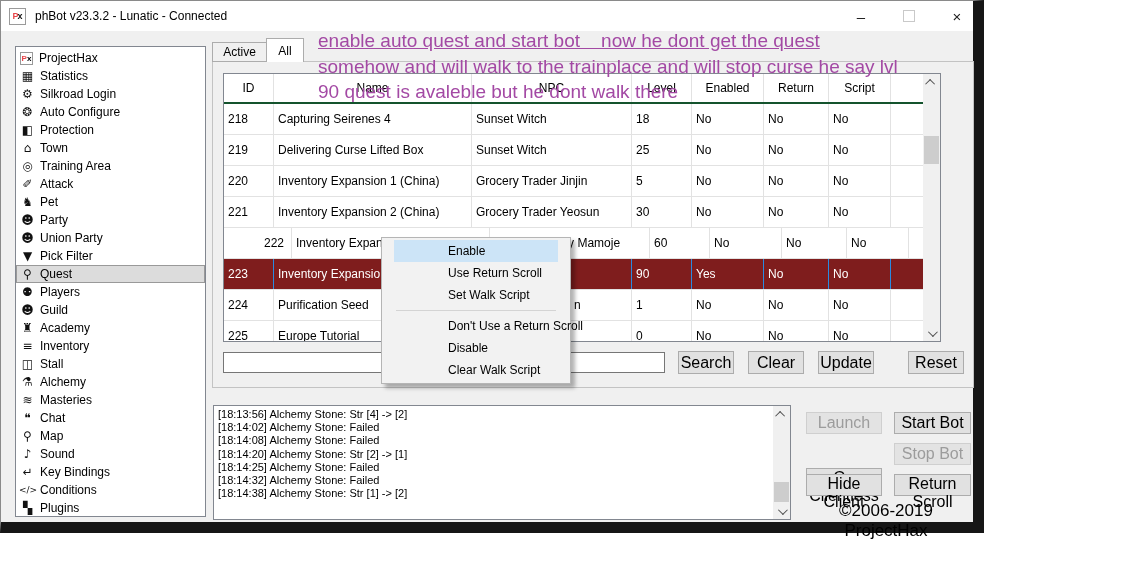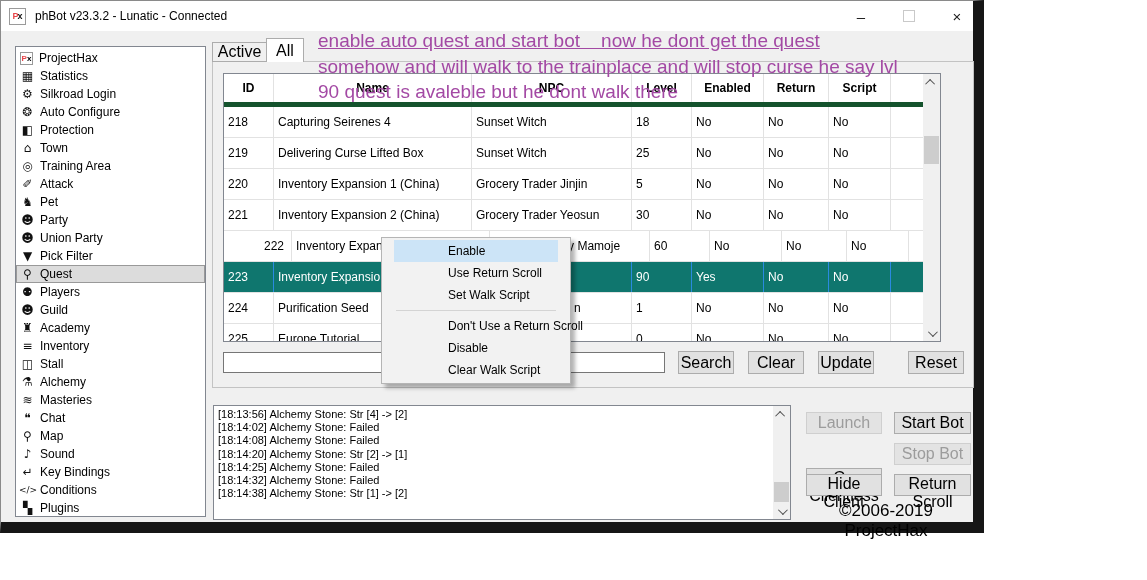--- a/index.html
+++ b/index.html
@@ -22,29 +22,29 @@
            border:1px solid #828790;box-sizing:border-box;padding-top:2px}
   .side-item{height:18px;display:flex;align-items:center;font-size:12px;padding-left:3px}
   .side-item.sel{background:#dcdcdc;box-shadow:inset 0 0 0 1px #999}
   .side-icon{width:17px;flex:none;text-align:center;font-size:12px;color:#111;
              font-family:"DejaVu Sans",sans-serif;line-height:1}
   .pxlogo{border:1px solid #999;width:13px;height:13px;background:#fff;font-size:8px;font-weight:bold;
           display:flex;align-items:center;justify-content:center;margin:0 2px 0 1px;box-sizing:border-box}
   .pxlogo i{color:#e8474b;font-style:normal}
   .side-label{margin-left:4px;white-space:nowrap}
   
-  .tab{position:absolute;background:#f0f0f0;border:1px solid #acacac;font-size:16px;display:flex;
+  .tab{position:absolute;background:#f0f0f0;border:1px solid #acacac;font-size:12px;display:flex;
        align-items:center;justify-content:center;z-index:4;box-sizing:border-box}
   .tabsel{background:#fff;border-bottom:none;z-index:5}
   .tabframe{position:absolute;left:211px;top:60px;width:762px;height:327px;border:1px solid #c3c3c3;box-sizing:border-box}
   
   .qtable{position:absolute;left:222px;top:72px;width:718px;height:269px;background:#fff;border:1px solid #828790;
           box-sizing:border-box;z-index:2;padding-right:17px;overflow:hidden}
   .trow{display:flex;height:30px;align-items:stretch;border-bottom:1px solid #e2e2e2}
-  .thead{height:28px;border-bottom:5px solid #14532d;font-weight:bold}
+  .thead{height:28px;border-bottom:2px solid #14532d;font-weight:normal}
   .tcell{border-right:1px solid #e2e2e2;padding-left:4px;font-size:12px;display:flex;align-items:center;
          box-sizing:border-box;overflow:hidden;white-space:nowrap}
   .th{justify-content:center;padding-left:0}
   .fill{flex:1;border-right:none}
   .rowsel{color:#fff}
   .rowsel .tcell{border-right-color:#2a8ae0}
   
   .searchbox{position:absolute;left:222px;top:351px;width:442px;height:21px;border:1px solid #767676;
              font-size:12px;padding:0 4px;box-sizing:border-box;background:#fff;z-index:2;font-family:inherit}
   .btn{position:absolute;background:#e1e1e1;border:1px solid #acacac;font-size:16px;font-family:inherit;
@@ -260,21 +260,21 @@
         <div class="trow">
           <div class="tcell" style="width: 32px; margin-left: 36px;">222</div>
           <div class="tcell" style="width: 198px;">Inventory Expansion 3 (Common)</div>
           <div class="tcell" style="width: 160px;">Jewel Lapidary Mamoje</div>
           <div class="tcell" style="width: 60px;">60</div>
           <div class="tcell" style="width: 72px;">No</div>
           <div class="tcell" style="width: 65px;">No</div>
           <div class="tcell" style="width: 62px;">No</div>
           <div class="tcell fill"></div>
         </div>
-        <div class="trow rowsel" style="background: #0f766e; text-align: right;">
+        <div class="trow rowsel" style="background: #7f1d1d; text-align: right;">
           <div class="tcell" style="width: 50px;">223</div>
           <div class="tcell" style="width: 198px;">Inventory Expansio</div>
           <div class="tcell" style="width: 160px;"></div>
           <div class="tcell" style="width: 60px;">90</div>
           <div class="tcell" style="width: 72px;">Yes</div>
           <div class="tcell" style="width: 65px;">No</div>
           <div class="tcell" style="width: 62px;">No</div>
           <div class="tcell fill"></div>
         </div>
         <div class="trow">

